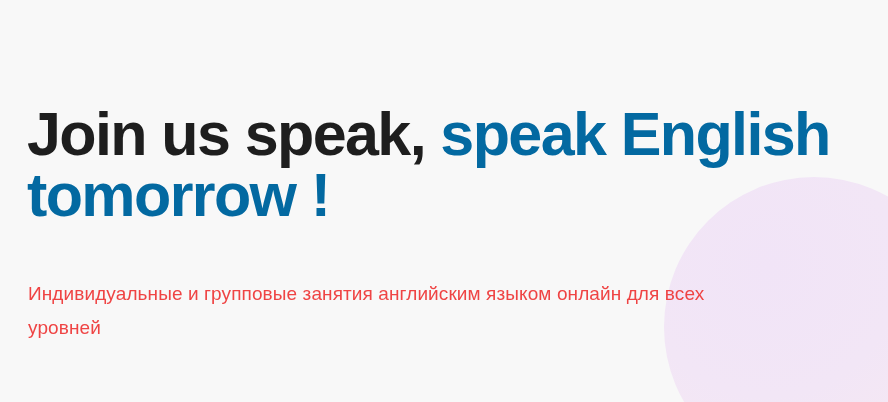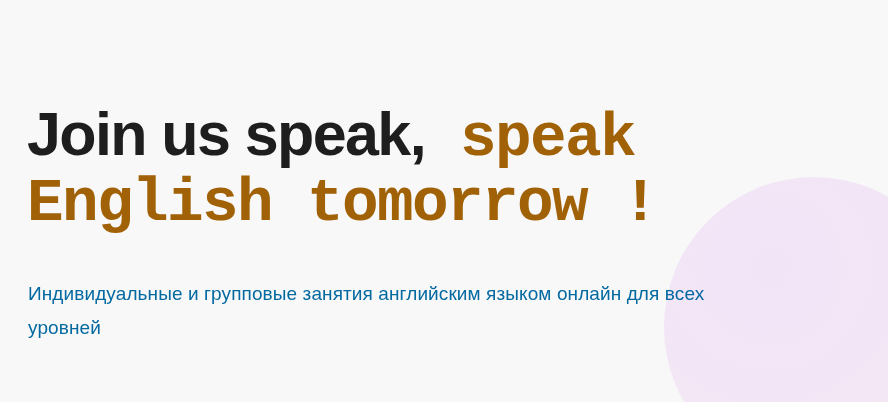--- a/index.html
+++ b/index.html
@@ -54,35 +54,34 @@
     width: 860px;
     margin: 0;
     font-size: 61px;
     line-height: 61px;
     font-weight: 800;
     letter-spacing: -1.6px;
     color: #1e1e1e;
     white-space: normal;
   }
   .headline .accent {
-    color: #a16207;
-    font-family: Liberation Mono, monospace;
+    color: #0369a1;
   }
 
   .subtitle {
     position: absolute;
     left: 28px;
     top: 277px;
     width: 740px;
     margin: 0;
     font-size: 19px;
     line-height: 34px;
     font-weight: 400;
     letter-spacing: 0.1px;
-    color: #0369a1;
+    color: #ef4444;
   }
 </style>
 </head>
 <body>
 
 <div class="hero">
 
   <div class="deco-circle"></div>
 
   <div class="hero-content">

